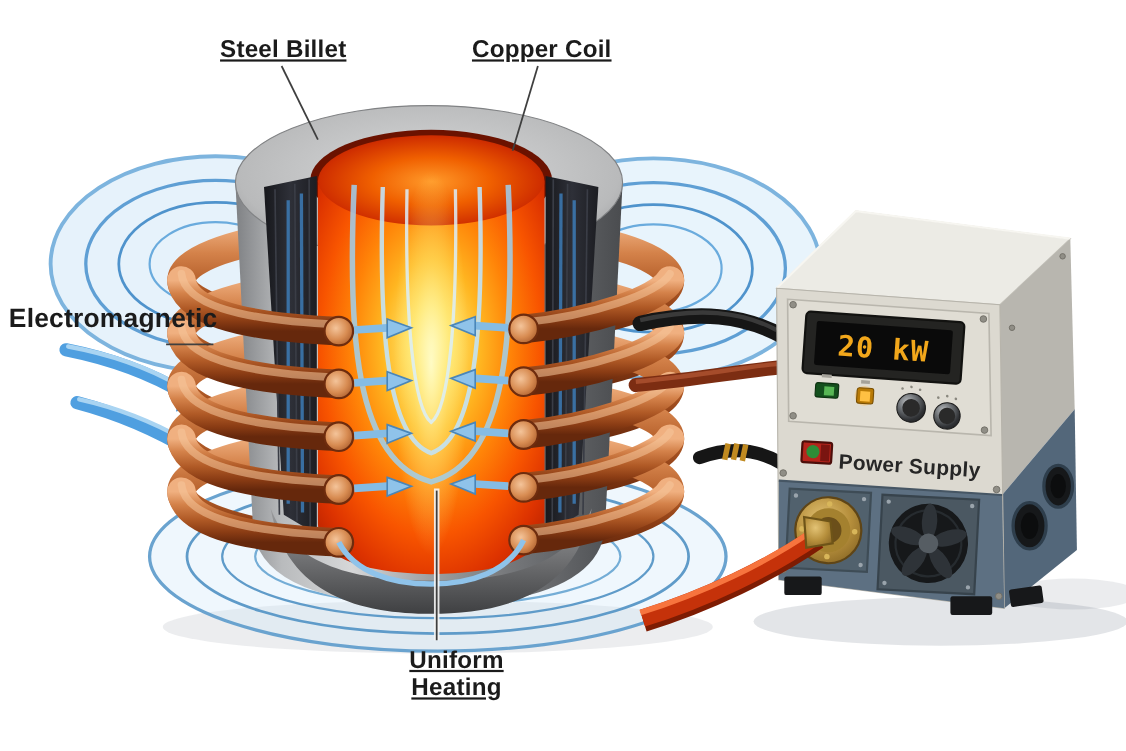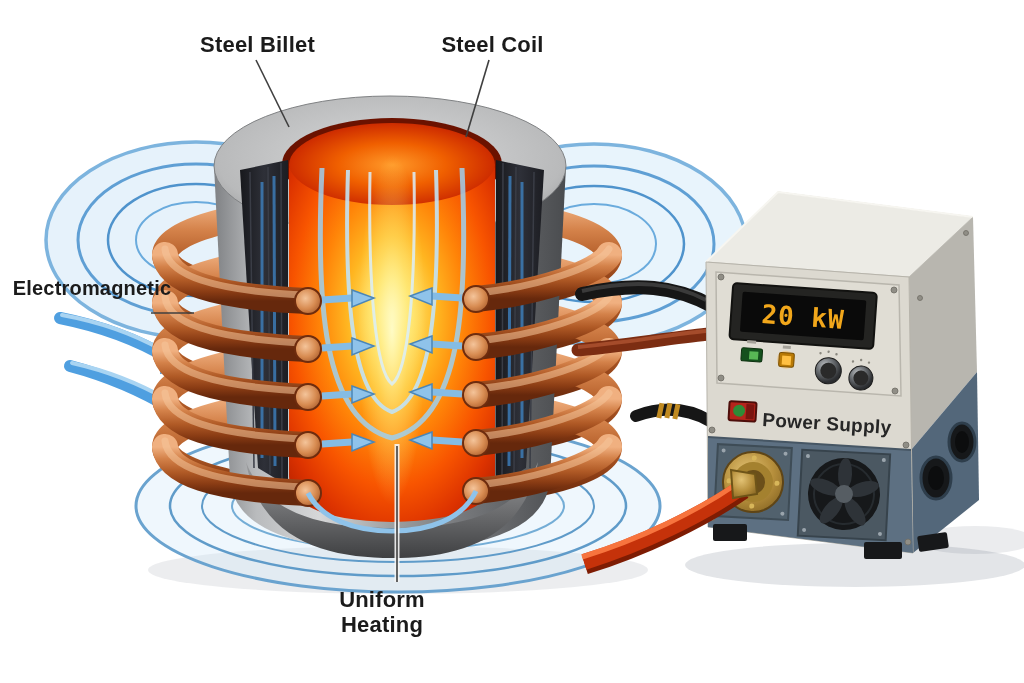--- a/index.html
+++ b/index.html
@@ -1,22 +1,22 @@
 <!DOCTYPE html>
 <html><head>
 <meta charset="utf-8">
 <style>
   html,body{margin:0;padding:0;background:#ffffff;}
   #stage{position:relative;width:1024px;height:683px;background:#ffffff;overflow:hidden;
          font-family:"Liberation Sans",sans-serif;}
   #stage svg{position:absolute;left:0;top:0;}
   .label{position:absolute;color:#1b1b1b;font-weight:700;text-align:center;line-height:1.12;
          letter-spacing:.2px;}
-  .label-lg{font-size:22px;}
-  .label-md{font-size:20px;}
+  .label-lg{font-size:22px;text-decoration:underline;}
+  .label-md{font-size:24px;}
 </style>
 </head>
 <body>
 
 <div id="stage">
 
 <svg width="1024" height="683" viewBox="0 0 1024 683">
   <defs>
     <radialGradient id="glowGrad" cx="0.5" cy="0.42" r="0.78">
       <stop offset="0" stop-color="#fff6b8"></stop>
@@ -366,19 +366,19 @@
   <g>
     <line x1="256" y1="60" x2="289" y2="127" stroke="#3f3f3f" stroke-width="1.6"></line>
     <line x1="489" y1="60" x2="466" y2="137" stroke="#3f3f3f" stroke-width="1.6"></line>
     <line x1="151" y1="313" x2="194" y2="313" stroke="#3f3f3f" stroke-width="1.6"></line>
     <line x1="397" y1="582" x2="397" y2="444" stroke="#f5f5f5" stroke-width="5" opacity="0.9"></line>
     <line x1="397" y1="582" x2="397" y2="446" stroke="#3f3f3f" stroke-width="1.6"></line>
   </g>
 </svg>
 
 <div class="label label-lg" style="left:190px;top:33px;width:135px;">Steel Billet</div>
-<div class="label label-lg" style="left:425px;top:33px;width:135px;">Steel Coil</div>
+<div class="label label-lg" style="left:425px;top:33px;width:135px;">Copper Coil</div>
 <div class="label label-md" style="left:8px;top:277px;width:168px;">
   <div>Electromagnetic</div>
 </div>
-<div class="label label-lg" style="left:296px;top:588px;width:172px;">Uniform Heating</div>
+<div class="label label-lg" style="left:329px;top:588px;width:172px;">Uniform Heating</div>
 
 </div>
 
 </body></html>

